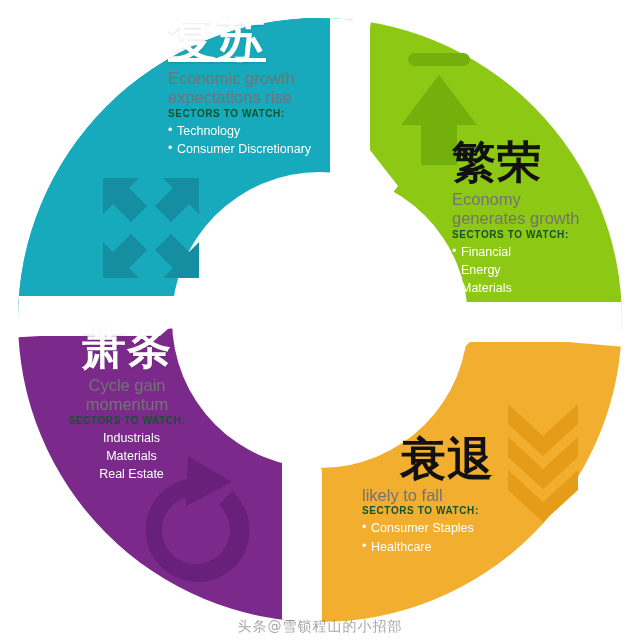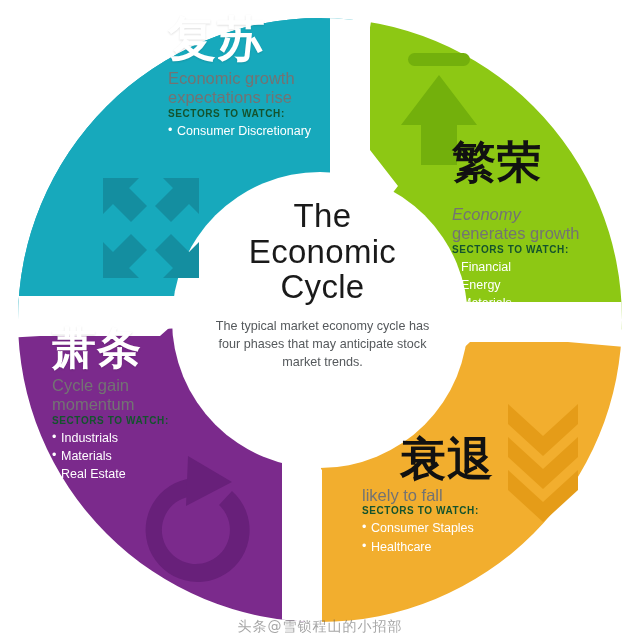--- a/index.html
+++ b/index.html
@@ -133,32 +133,33 @@
       <path d="M198,478
                a52,52 0 1,0 34,13
                l-13,14
                a34,34 0 1,1 -21,-9
                Z"></path>
       <path d="M188,456 L232,482 L186,506 Z"></path>
     </g>
   </svg>
 
   <div class="block" style="left:168px;top:14px;width:190px;">
-    <div class="cn cn-white" style="font-size:48px;">复苏</div>
+    <div class="cn cn-white" style="font-size:48px;text-decoration:underline;">复苏</div>
     <div class="sub" style="margin-top:7px;">Economic growth</div>
     <div class="sub">expectations rise</div>
     <div class="sectors">SECTORS TO WATCH:</div>
     <ul class="lst">
+      <li>Technology</li>
       <li>Consumer Discretionary</li>
     </ul>
   </div>
 
   <div class="block" style="left:452px;top:120px;width:180px;">
     <div class="cn cn-black" style="font-size:44px;margin-top:20px;">繁荣</div>
-    <div class="sub" style="margin-top:21px;font-style:italic;">Economy</div>
+    <div class="sub" style="margin-top:6px;">Economy</div>
     <div class="sub">generates growth</div>
     <div class="sectors">SECTORS TO WATCH:</div>
     <ul class="lst">
       <li>Financial</li>
       <li>Energy</li>
       <li>Materials</li>
     </ul>
   </div>
 
   <div class="block" style="left:362px;top:462px;width:200px;">
@@ -167,36 +168,28 @@
     <div class="sub">likely to fall</div>
     <div class="sectors">SECTORS TO WATCH:</div>
     <ul class="lst">
       <li>Consumer Staples</li>
       <li>Healthcare</li>
     </ul>
   </div>
 
   <div class="cn cn-black" style="position:absolute;left:400px;top:436px;font-size:46px;">衰退</div>
 
-  <div class="block" style="left:52px;top:326px;width:190px;">
+  <div class="block" style="left:32px;top:326px;width:190px;text-align:center;">
     <div class="cn cn-white" style="font-size:44px;">萧条</div>
     <div class="sub" style="margin-top:6px;">Cycle gain</div>
     <div class="sub">momentum</div>
     <div class="sectors">SECTORS TO WATCH:</div>
     <ul class="lst">
       <li>Industrials</li>
       <li>Materials</li>
       <li>Real Estate</li>
     </ul>
   </div>
 
-  <div id="center-text">
-    <div id="center-title">
-      <div>The</div>
-      <div>Economic</div>
-      <div>Cycle</div>
-    </div>
-    <div id="center-desc">The typical market economy cycle has four phases that may anticipate stock market trends.</div>
-  </div>
 
   <div id="watermark">头条@雪锁程山的小招部</div>
 
 </div>
 
 </body></html>

